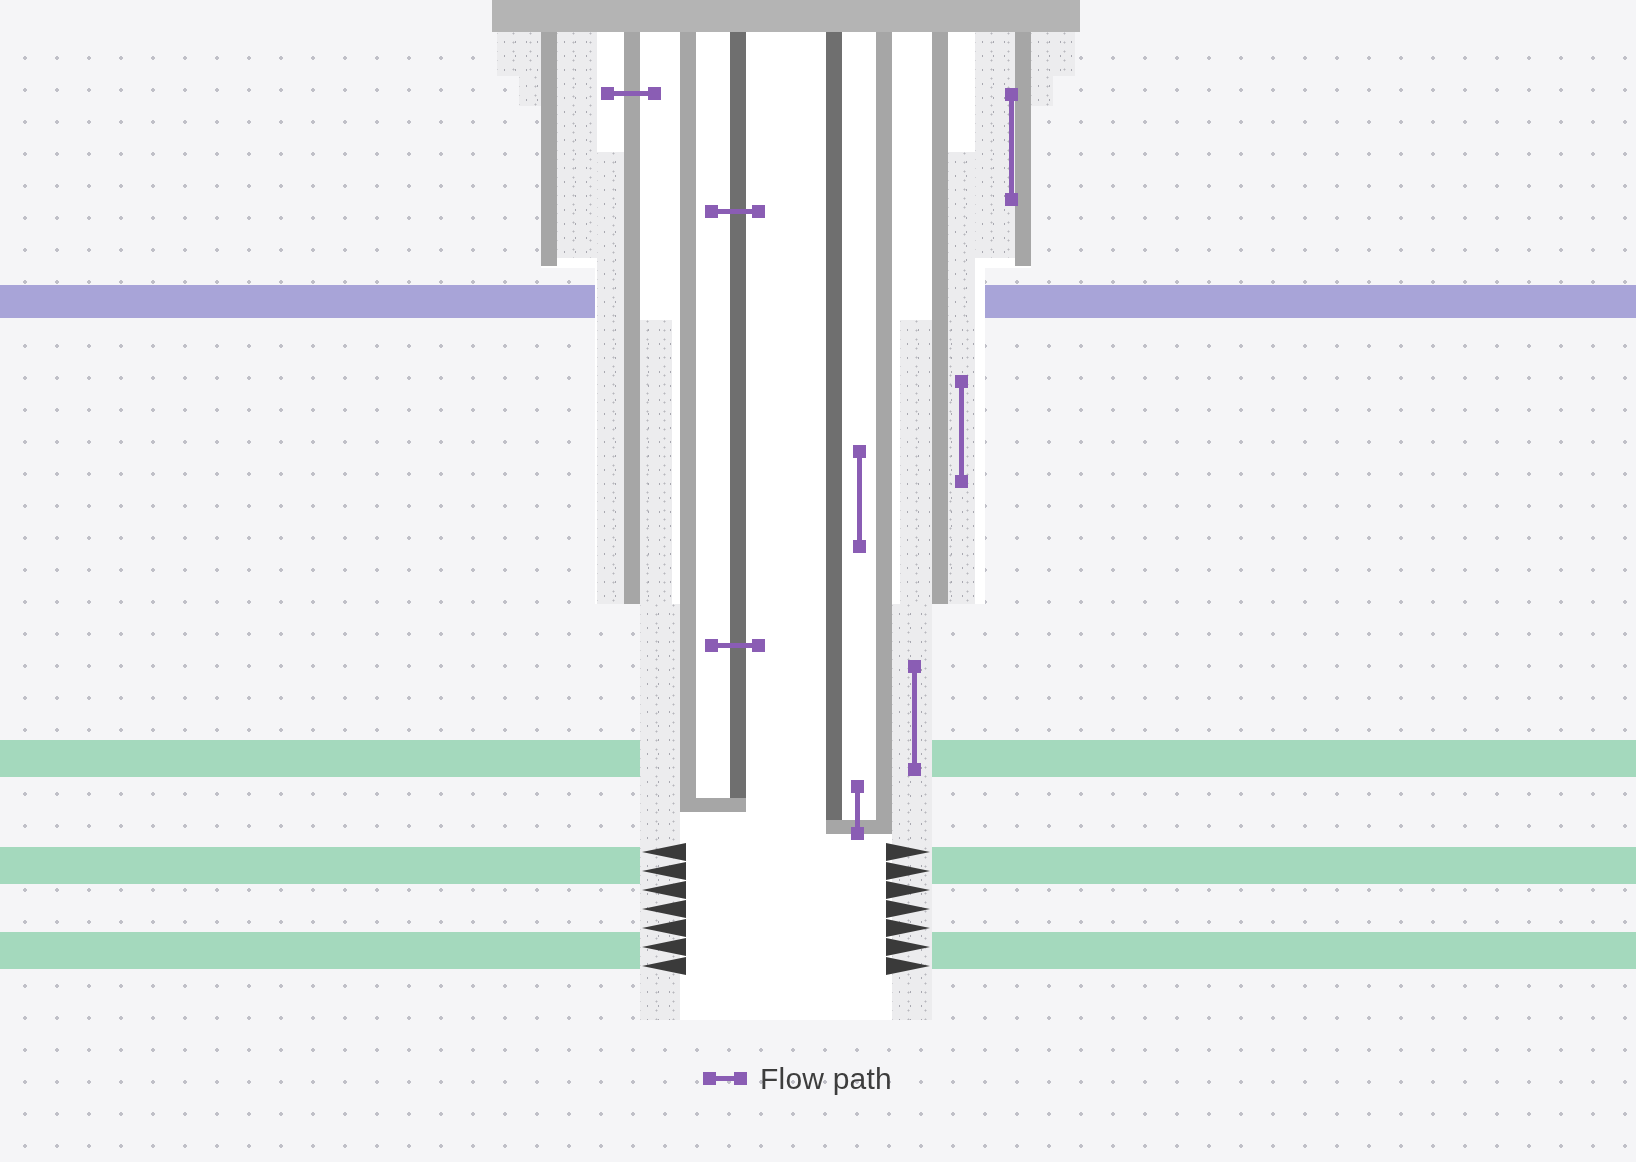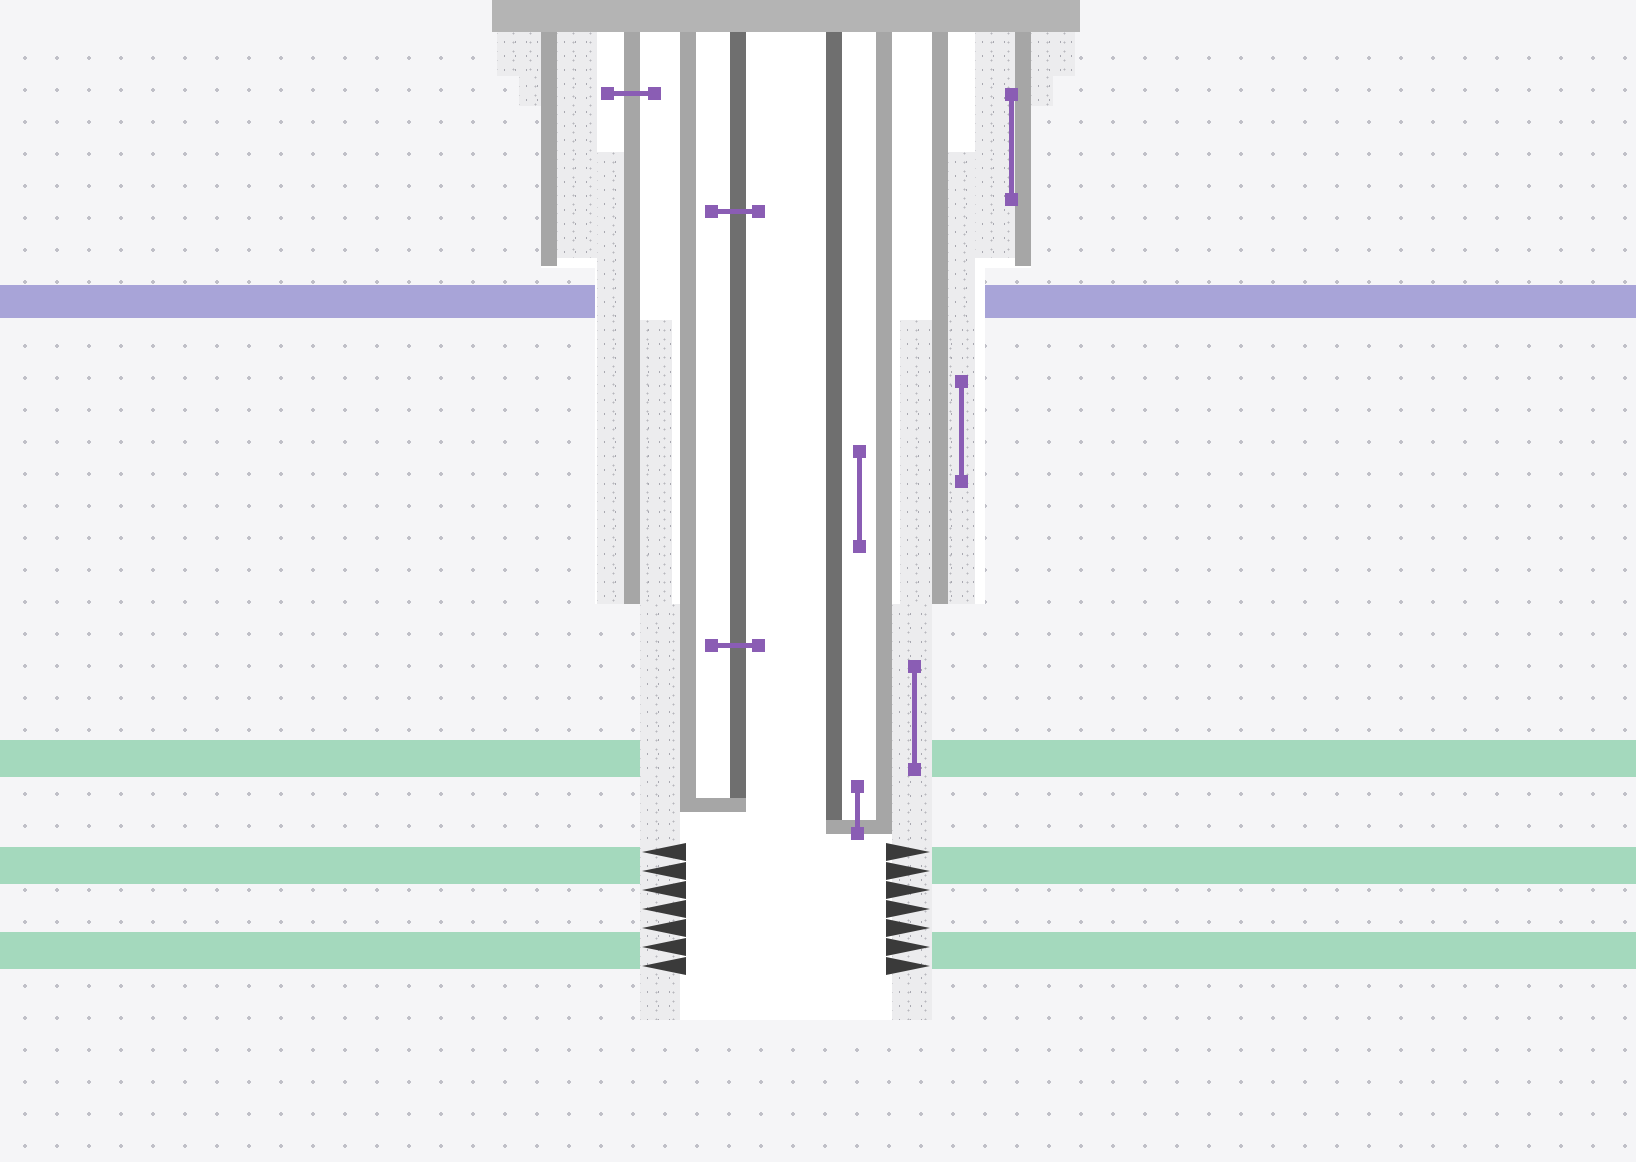--- a/index.html
+++ b/index.html
@@ -147,14 +147,18 @@
 
   <div class="abs fp fp-h" style="left:606px;top:91px;width:50px;"></div>
   <div class="abs fp fp-v" style="left:1009px;top:93px;height:108px;"></div>
   <div class="abs fp fp-h" style="left:710px;top:209px;width:50px;"></div>
   <div class="abs fp fp-v" style="left:959px;top:380px;height:103px;"></div>
   <div class="abs fp fp-v" style="left:857px;top:450px;height:98px;"></div>
   <div class="abs fp fp-h" style="left:710px;top:643px;width:50px;"></div>
   <div class="abs fp fp-v" style="left:912px;top:665px;height:106px;"></div>
   <div class="abs fp fp-v" style="left:855px;top:785px;height:50px;"></div>
 
+  <div class="abs" style="left:703px;top:1060px;width:400px;height:40px;">
+    <div class="abs fp fp-h" style="left:5px;top:16px;width:34px;"></div>
+    <div class="abs legend-label" style="left:57px;top:4px;">Flow path</div>
+  </div>
 
 </div>
 
 </body></html>

